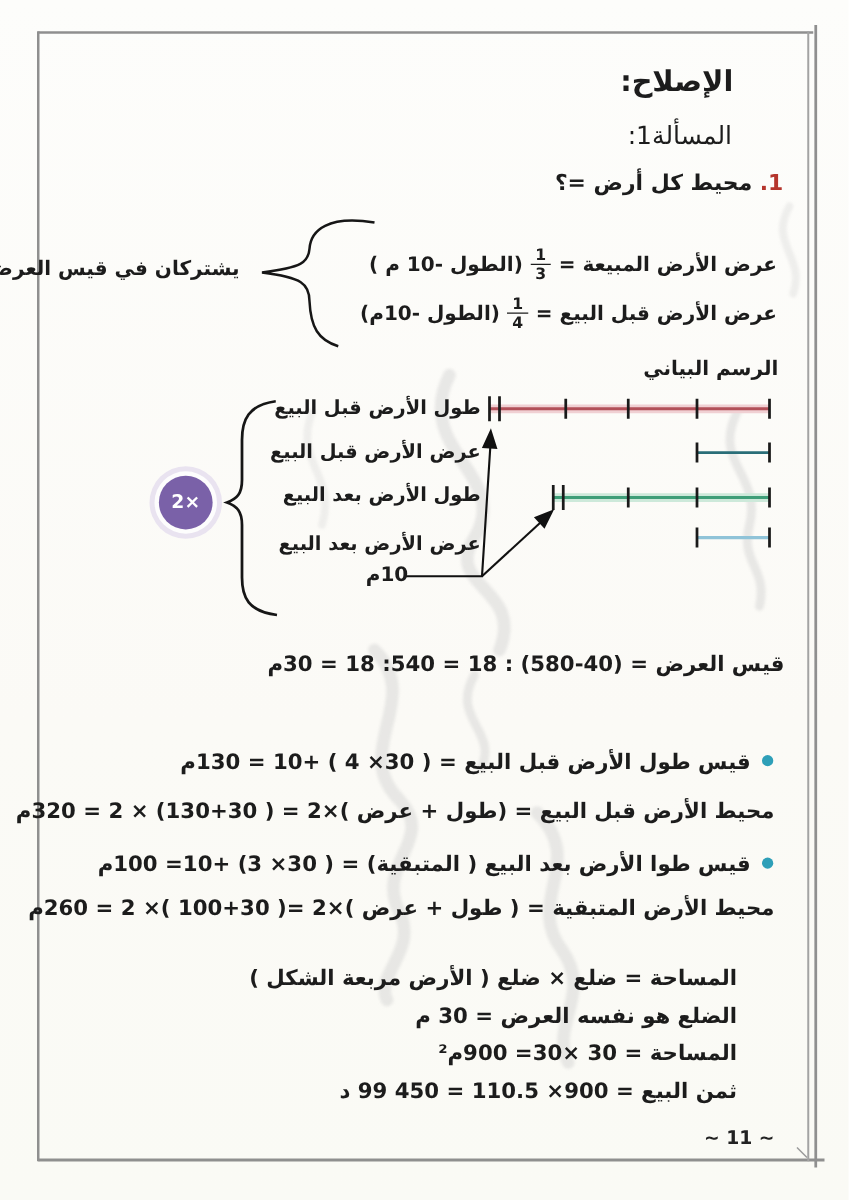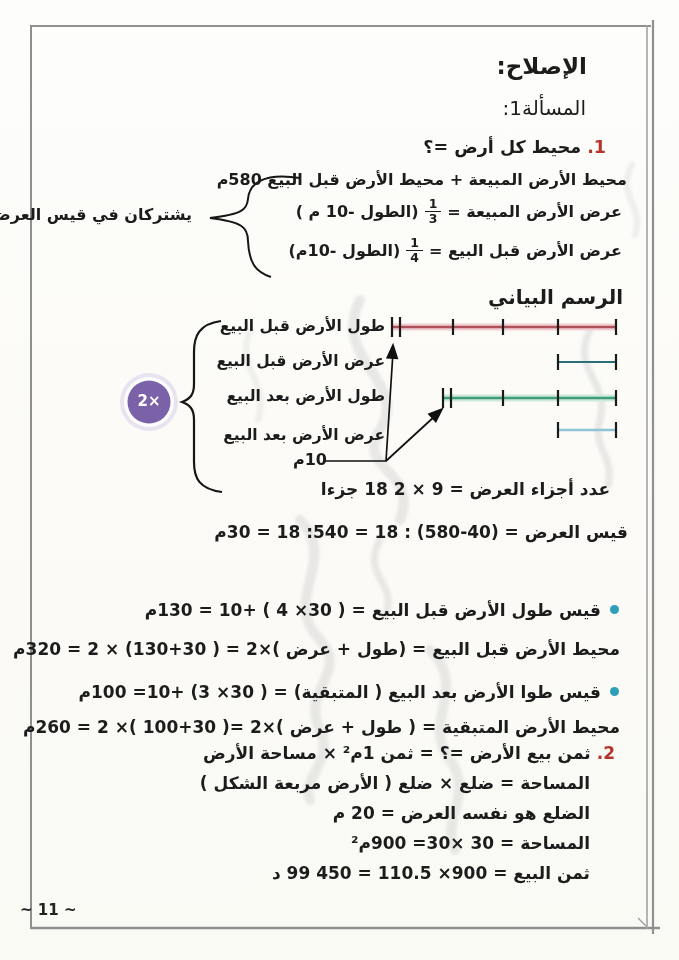--- a/index.html
+++ b/index.html
@@ -13,30 +13,30 @@
   .subtitle{font-size:20px;font-weight:400;}
   .qline{font-size:17.5px;font-weight:600;}
   .marker{color:#b5352c;font-weight:700;margin-left:6px;}
   .sysline{font-size:16px;font-weight:600;display:flex;align-items:center;gap:6px;}
   .fracline{display:flex;align-items:center;gap:6px;}
   .frac{display:inline-flex;flex-direction:column;align-items:center;
         font-size:12.5px;font-weight:700;line-height:1.15;}
   .frac .num{border-bottom:1.6px solid #1c1c1c;padding:0 4px;}
   .frac .den{padding:0 4px;}
   .bracelabel{font-size:16px;font-weight:700;}
-  .dtitle{font-size:20px;font-weight:700;margin-left:43px;}
+  .dtitle{font-size:16px;font-weight:700;margin-left:43px;}
   .rowlabel{font-size:15.5px;font-weight:600;}
   .offlabel{font-size:16px;font-weight:600;}
   .sline{position:absolute;white-space:nowrap;font-size:17px;font-weight:600;line-height:23px;}
   .bullet{display:inline-block;width:9px;height:9px;border-radius:50%;
           background:#2e9fb8;margin-left:9px;vertical-align:2px;}
   .badge-text{position:absolute;width:44px;text-align:center;color:#ffffff;
               font-size:15px;font-weight:700;direction:ltr;}
-  .pagenum{position:absolute;left:0;width:620px;text-align:left;
-           font-size:15px;font-weight:700;direction:ltr;color:#222;margin-left:20px;}
+  .pagenum{position:absolute;left:0;width:620px;text-align:right;
+           font-size:15px;font-weight:700;direction:ltr;color:#222;}
   svg.layer{position:absolute;left:0;top:0;pointer-events:none;}
   .wm{filter:blur(1.4px);}
 </style>
 </head>
 <body>
 
 <div class="page">
 
   <svg class="layer" width="679" height="960" viewBox="0 0 679 960">
 
@@ -110,25 +110,24 @@
         <circle cx="149" cy="402" r="25" fill="#fdfdfd"></circle>
         <circle cx="149" cy="402" r="21.5" fill="#7a61a8"></circle>
       </g>
     </g>
   </svg>
 
   <div class="abs title" style="top:53px;right:92px">الإصلاح:</div>
 
   <div class="abs subtitle" style="top:96px;right:93px">المسألة1:</div>
 
-  <div class="abs qline" style="top:137px;right:73px">
+  <div class="abs qline" style="top:137px;right:52px">
     <span class="marker">1.</span><span>محيط كل أرض =؟</span>
   </div>
 
-  <div class="abs sysline" style="top:170px;right:52px">محيط الأرض المبيعة + محيط الأرض قبل البيع 580م</div>
 
   <div class="abs sysline fracline" style="top:197px;right:57px">
     <span>عرض الأرض المبيعة =</span>
     <span class="frac">
       <span class="num">1</span>
       <span class="den">3</span>
     </span>
     <span>(الطول -10 م )</span>
   </div>
 
@@ -147,47 +146,43 @@
 
   <div class="abs rowlabel" style="top:352px;right:294px">عرض الأرض قبل البيع</div>
   <div class="abs rowlabel" style="top:317px;right:294px">طول الأرض قبل البيع</div>
   <div class="abs rowlabel" style="top:387px;right:294px">طول الأرض بعد البيع</div>
   <div class="abs rowlabel" style="top:426px;right:294px">عرض الأرض بعد البيع</div>
 
   <div class="abs offlabel" style="top:450px;right:352px">10م</div>
 
   <div class="badge-text" style="top:392px;right:508px">2×</div>
 
-  <div class="sline" style="top:478px;right:69px">
-    <span>عدد أجزاء العرض = 9 × 2 18 جزءا</span></div>
 
 
   <div class="sline" style="top:521px;right:51px">
     <span>قيس العرض = (40-580) : 18 = 540: 18 = 30م</span></div>
 
   <div class="sline" style="top:599px;right:60px">
     <span class="bullet"></span><span>قيس طول الأرض قبل البيع = ( 30× 4 ) +10 = 130م</span></div>
 
   <div class="sline" style="top:638px;right:59px">
     <span>محيط الأرض قبل البيع = (طول + عرض )×2 = ( 30+130) × 2 = 320م</span></div>
 
   <div class="sline" style="top:681px;right:60px">
     <span class="bullet"></span><span>قيس طوا الأرض بعد البيع ( المتبقية) = ( 30× 3) +10= 100م</span></div>
 
   <div class="sline" style="top:716px;right:59px">
     <span>محيط الأرض المتبقية = ( طول + عرض )×2 =( 30+100 )× 2 = 260م</span></div>
 
-  <div class="sline" style="top:742px;right:64px">
-    <span class="marker">2.</span><span>ثمن بيع الأرض =؟ = ثمن 1م² × مساحة الأرض</span></div>
 
   <div class="sline" style="top:772px;right:89px">
     <span>المساحة = ضلع × ضلع   ( الأرض مربعة الشكل )</span></div>
 
   <div class="sline" style="top:802px;right:89px">
-    <span>الضلع هو نفسه العرض = 20 م</span></div>
+    <span>الضلع هو نفسه العرض = 30 م</span></div>
 
   <div class="sline" style="top:832px;right:89px">
     <span>المساحة = 30 ×30= 900م²</span></div>
 
   <div class="sline" style="top:862px;right:89px">
     <span>ثمن البيع = 900× 110.5 = 450 99 د</span></div>
 
   <div class="pagenum" style="top:901px">~ 11 ~</div>
 
 </div>

